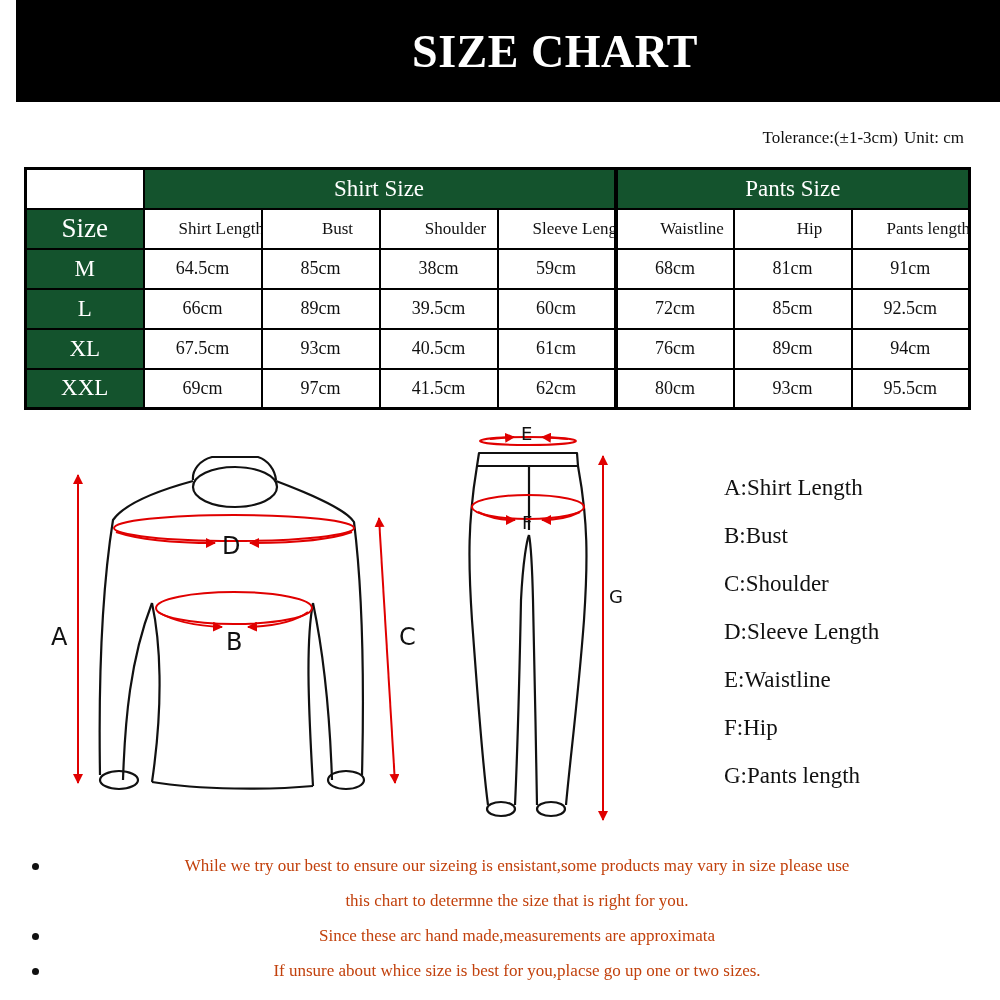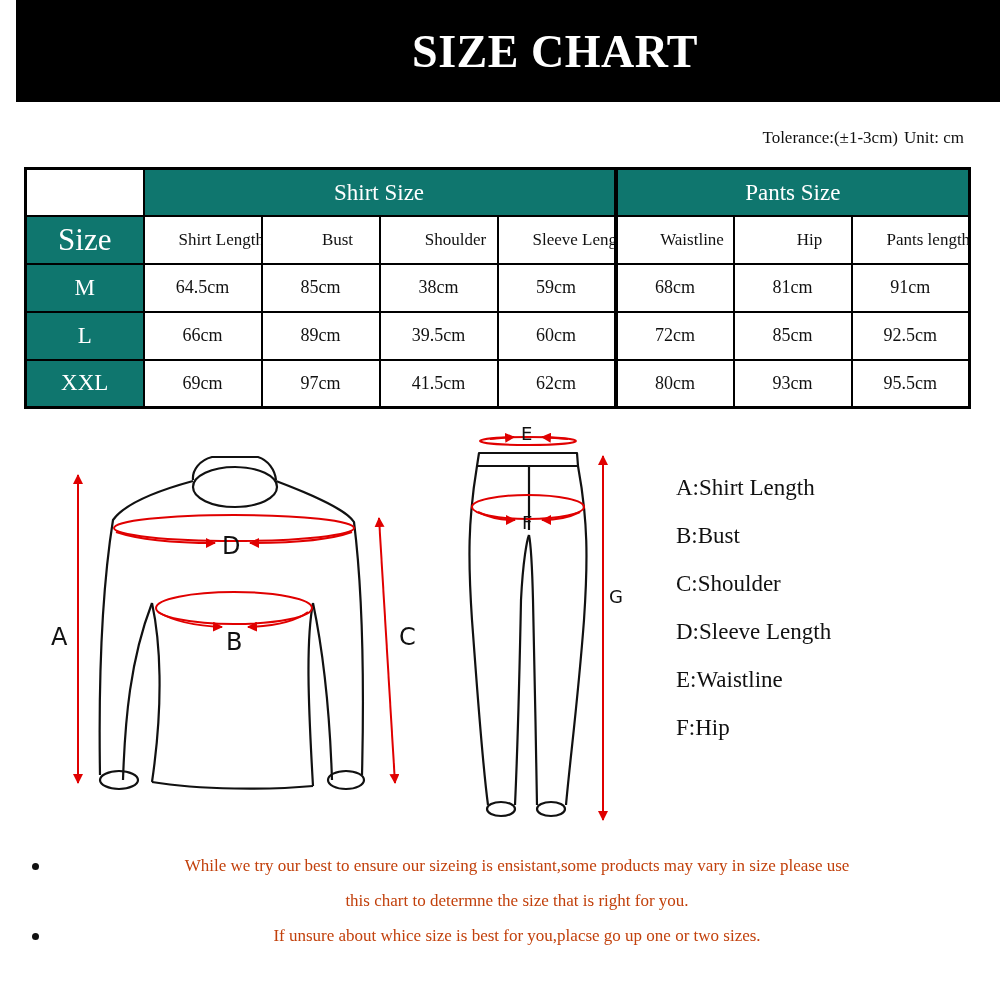--- a/index.html
+++ b/index.html
@@ -22,34 +22,34 @@
 
   table.size-table {
     position: absolute; left: 24px; top: 167px; width: 946px; height: 242px;
     border-collapse: collapse; table-layout: fixed;
     border: 3px solid #000;
   }
   table.size-table td, table.size-table th {
     border: 2px solid #000; text-align: center; vertical-align: middle;
     font-weight: normal; height: 40px;
   }
-  .dark { background: #0f766e; color: #fff; }
+  .dark { background: #14532d; color: #fff; }
   .group-head { font-size: 23px; }
-  .size-head { font-size: 31px; }
+  .size-head { font-size: 27px; }
   .row-head { font-size: 23px; }
   .col-head { font-size: 17px; white-space: nowrap; overflow: hidden; padding-left: 34px; }
   .cell { font-size: 18px; }
   .sep-left { border-left: 4px solid #000 !important; }
   .blank { background: #fff; }
 
   .diagram { position: absolute; left: 0; top: 415px; width: 690px; height: 420px; }
   .diagram svg { position: absolute; left: 0; top: 0; }
 
   .legend {
-    position: absolute; left: 676px; top: 472px; list-style: none;
+    position: absolute; left: 724px; top: 472px; list-style: none;
   }
   .legend li { font-size: 23px; height: 48px; line-height: 32px; color: #111; }
 
   .notes { position: absolute; left: 28px; top: 848px; width: 960px; list-style: none; }
   .notes li { position: relative; padding-left: 18px; font-size: 17px; line-height: 35px; color: #c2410c; text-align: center; }
   .notes li .bullet {
     position: absolute; left: 4px; top: 15px; width: 7px; height: 7px; border-radius: 50%; background: #111;
   }
 </style>
 </head>
@@ -105,20 +105,30 @@
     <td class="dark row-head">L</td>
     <td class="cell">66cm</td>
     <td class="cell">89cm</td>
     <td class="cell">39.5cm</td>
     <td class="cell">60cm</td>
     <td class="cell sep-left">72cm</td>
     <td class="cell">85cm</td>
     <td class="cell">92.5cm</td>
   </tr>
   <tr>
+    <td class="dark row-head">XL</td>
+    <td class="cell">67.5cm</td>
+    <td class="cell">93cm</td>
+    <td class="cell">40.5cm</td>
+    <td class="cell">61cm</td>
+    <td class="cell sep-left">76cm</td>
+    <td class="cell">89cm</td>
+    <td class="cell">94cm</td>
+  </tr>
+  <tr>
     <td class="dark row-head">XXL</td>
     <td class="cell">69cm</td>
     <td class="cell">97cm</td>
     <td class="cell">41.5cm</td>
     <td class="cell">62cm</td>
     <td class="cell sep-left">80cm</td>
     <td class="cell">93cm</td>
     <td class="cell">95.5cm</td>
   </tr>
 </tbody>
@@ -213,27 +223,32 @@
   </svg>
 </div>
 
 <ul class="legend">
   <li>A:Shirt Length</li>
   <li>B:Bust</li>
   <li>C:Shoulder</li>
   <li>D:Sleeve Length</li>
   <li>E:Waistline</li>
   <li>F:Hip</li>
+  <li>G:Pants length</li>
 </ul>
 
 <ul class="notes">
   <li>
     <span class="bullet"></span>
     <span>While we try our best to ensure our sizeing is ensistant,some products may vary in size please use</span>
   </li>
   <li>
     <span>this chart to determne the size that is right for you.</span>
   </li>
   <li>
     <span class="bullet"></span>
+    <span>Since these arc hand made,measurements are approximata</span>
+  </li>
+  <li>
+    <span class="bullet"></span>
     <span>If unsure about whice size is best for you,placse go up one or two sizes.</span>
   </li>
 </ul>
 
 </body></html>

